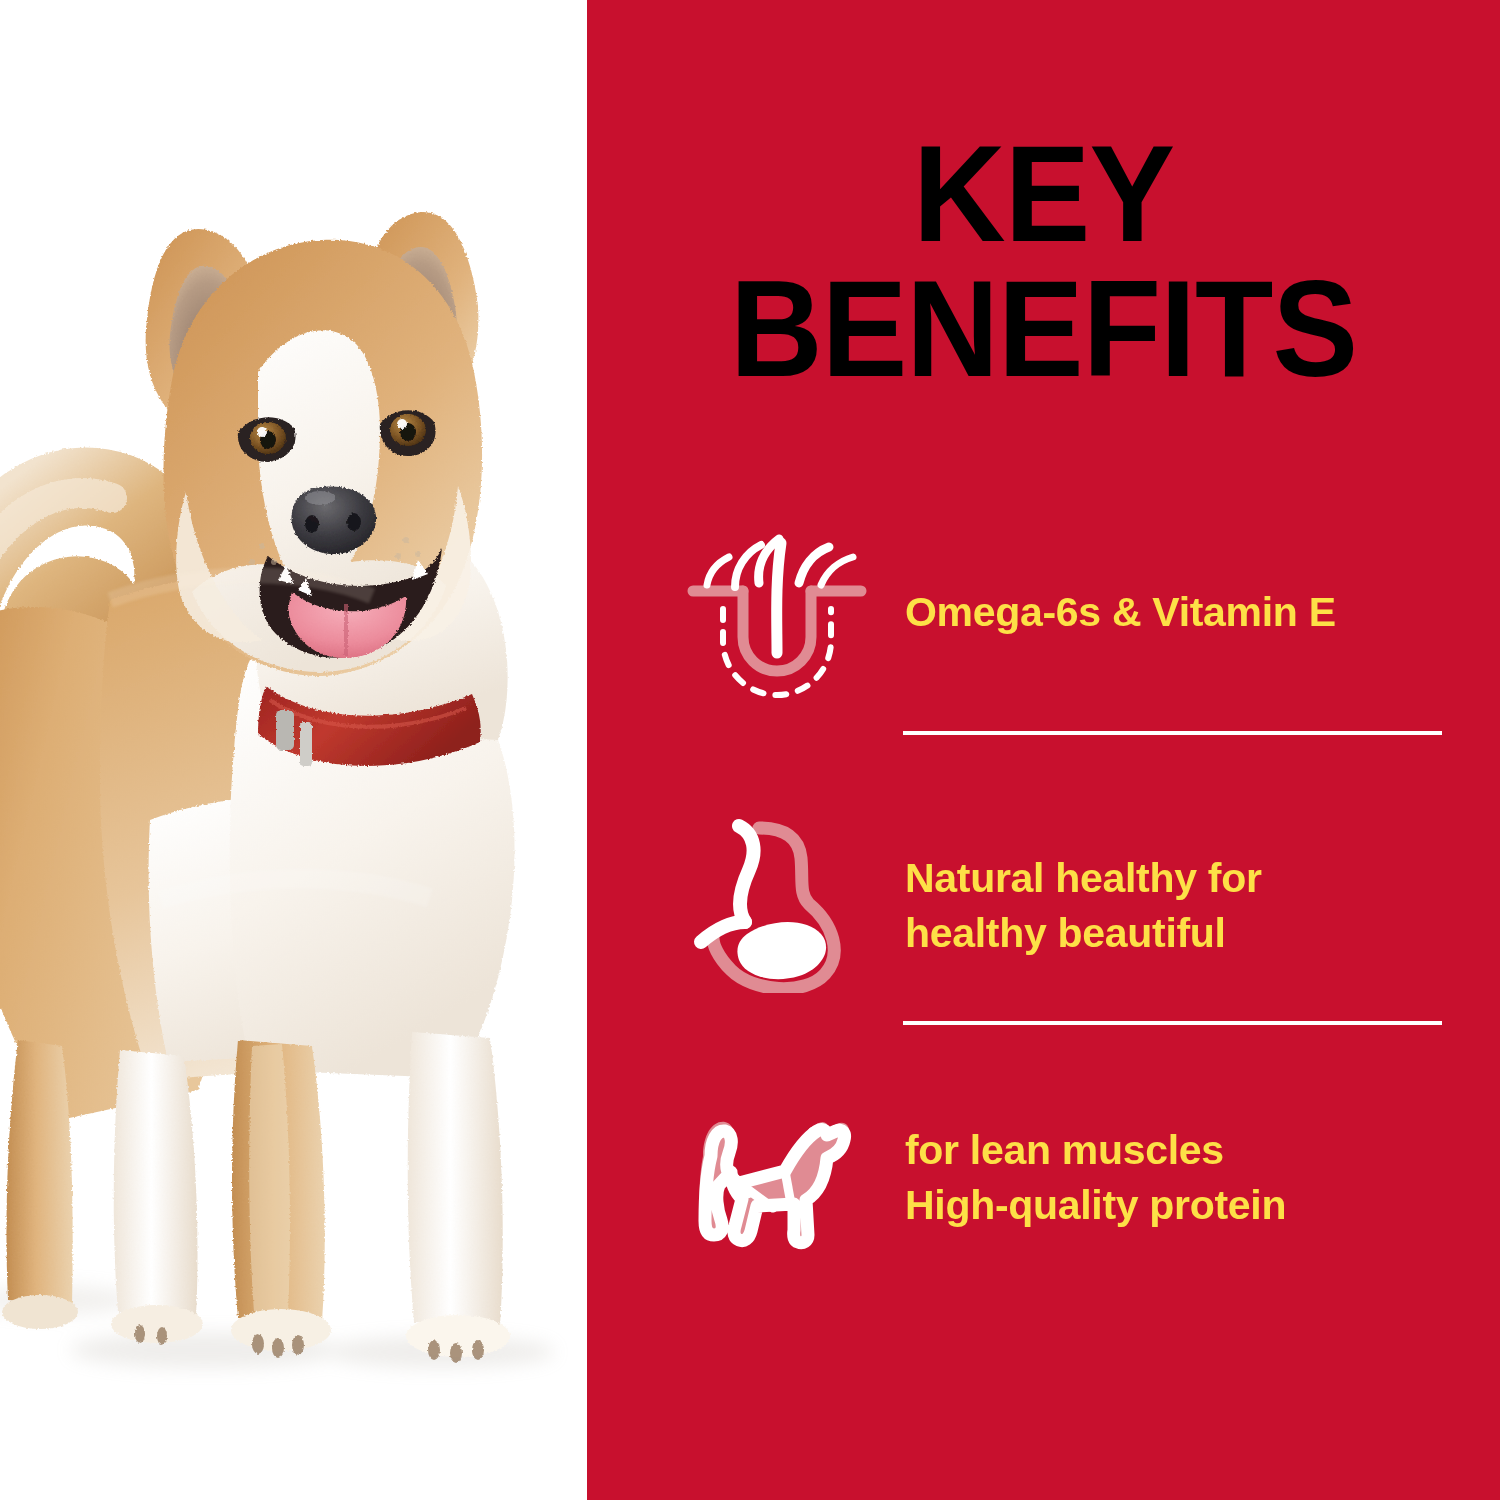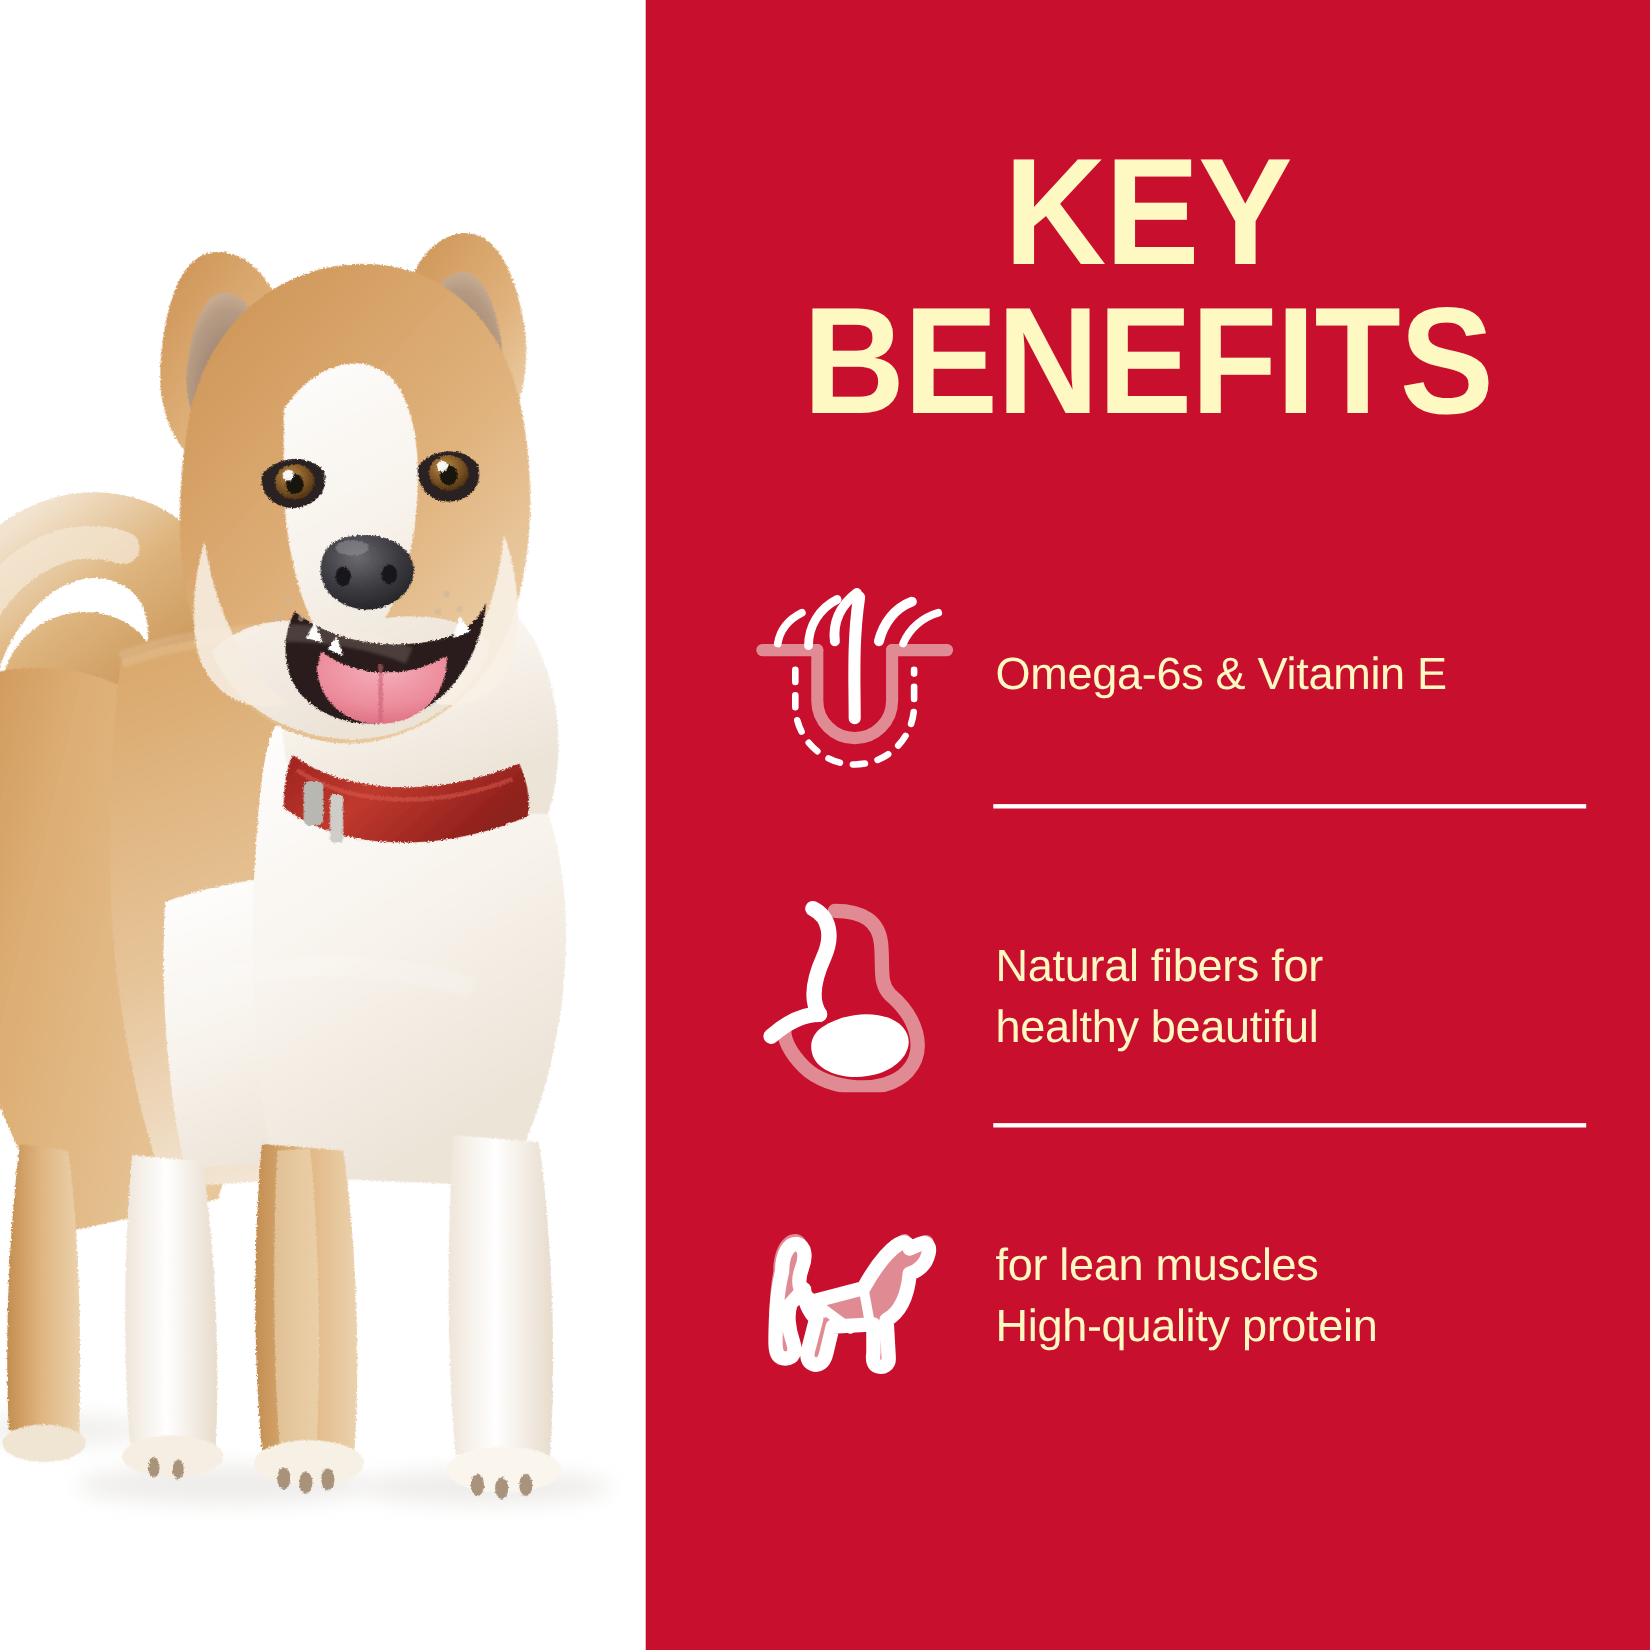--- a/index.html
+++ b/index.html
@@ -29,21 +29,21 @@
   .benefits-panel {
     position:absolute; left:587px; top:0;
     width:913px; height:1500px;
     background:#C8102E;
   }
 
   .title-block {
     position:absolute; left:0; top:128px;
     width:913px;
     text-align:center;
-    color:#fef9c3;
+    color:#000000;
     line-height:0.95;
   }
   .title-line {
     display:block;
     font-weight:700;
     font-style:normal;
     letter-spacing:-1px;
     transform:scaleX(0.93);
     transform-origin:center;
     white-space:nowrap;
@@ -64,23 +64,23 @@
   .benefit-row.r3 { top:1090px; }
 
   .benefit-icon {
     flex:0 0 auto;
     width:180px; height:175px;
     display:flex; align-items:center; justify-content:center;
   }
   .benefit-text {
     flex:1 1 auto;
     padding-left:38px;
-    color:#fef9c3;
+    color:#fde047;
     font-size:41px;
-    font-weight:400;
+    font-weight:700;
     line-height:1.32;
     letter-spacing:-0.3px;
   }
   .benefit-text .tl { display:block; white-space:nowrap; }
 
   
   .divider {
     position:absolute;
     left:316px;
     width:539px;
@@ -356,21 +356,21 @@
                    C 30 138 26 126 26 120" stroke="#E08B93" stroke-width="13" fill="none" stroke-linecap="round" stroke-linejoin="round"></path>
 
           <path d="M 52 8 C 68 16 70 34 62 52 C 52 74 50 92 58 104" stroke="#FFFFFF" stroke-width="14" fill="none" stroke-linecap="round" stroke-linejoin="round"></path>
           <path d="M 58 104 C 46 104 30 110 14 124" stroke="#FFFFFF" stroke-width="14" fill="none" stroke-linecap="round"></path>
 
           <path d="M 60 116 C 84 100 120 100 134 116 C 146 130 136 150 112 158
                    C 86 166 58 158 52 142 C 48 130 52 122 60 116 Z" fill="#FFFFFF"></path>
         </svg>
       </div>
       <div class="benefit-text">
-        <span class="tl">Natural fibers for</span>
+        <span class="tl">Natural healthy for</span>
         <span class="tl">healthy beautiful</span>
       </div>
     </div>
 
     <div class="divider d2"></div>
 
     <div class="benefit-row r3">
       <div class="benefit-icon">
         <svg viewBox="0 0 180 175" width="180" height="175" xmlns="http://www.w3.org/2000/svg">
 

